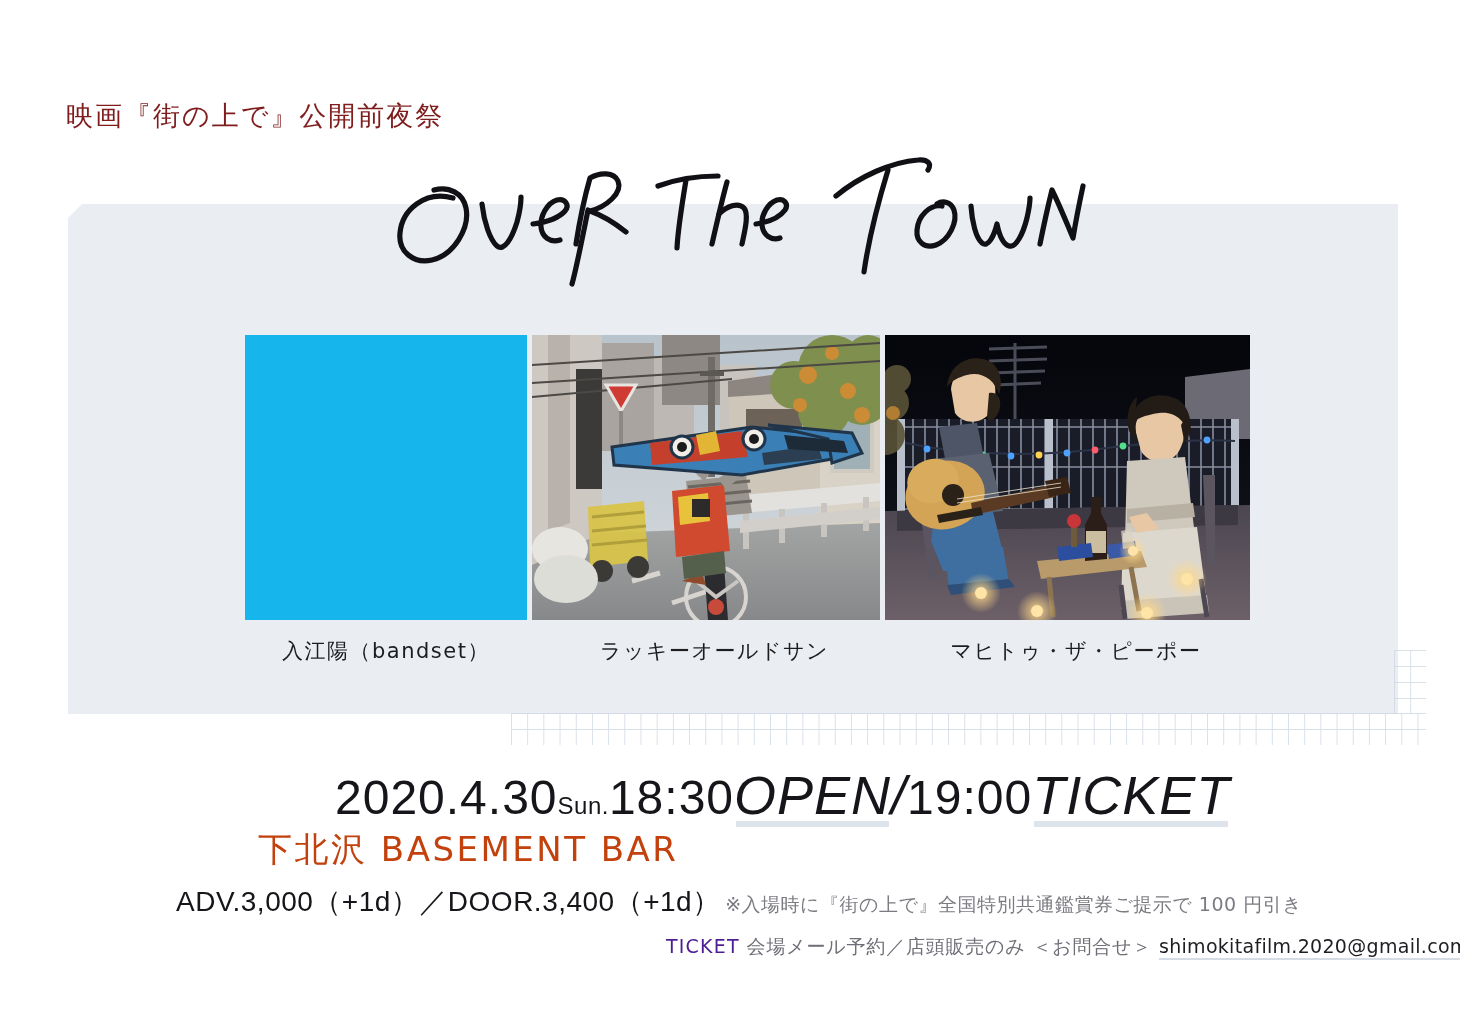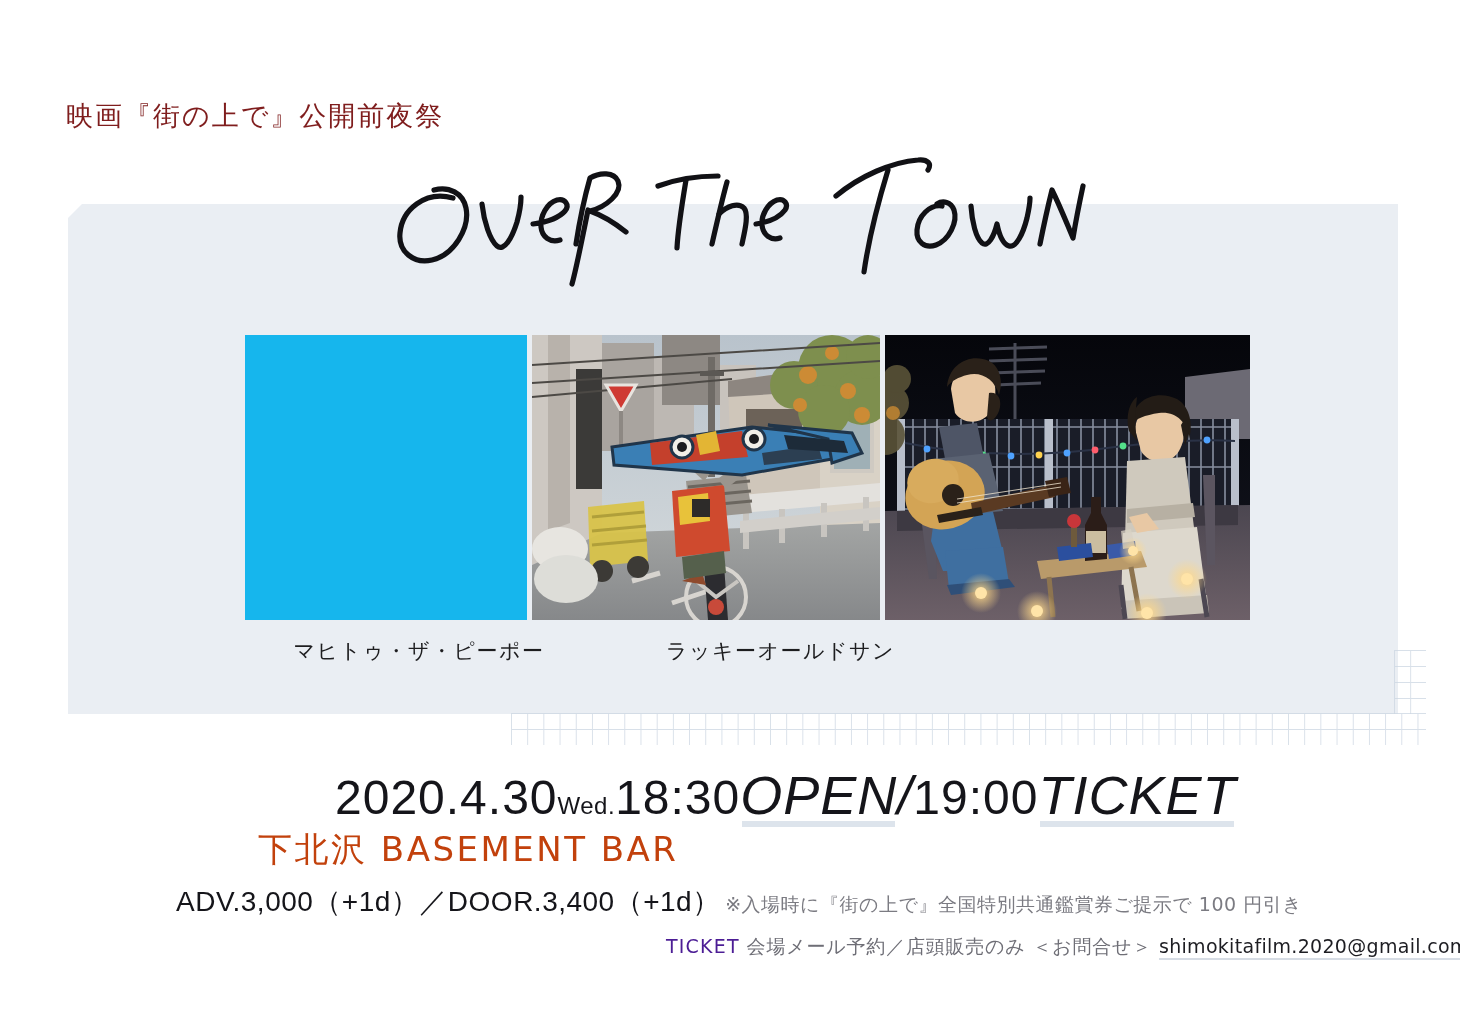--- a/index.html
+++ b/index.html
@@ -521,28 +521,29 @@
         <circle cx="302" cy="244" r="20" fill="url(#glow3)"></circle>
         <circle cx="302" cy="244" r="6" fill="#ffe4a8"></circle>
         <circle cx="248" cy="216" r="14" fill="url(#glow3)"></circle>
         <circle cx="248" cy="216" r="5" fill="#ffe4a8"></circle>
       </g>
     </svg>
   </div>
 </div>
 
 <div id="captions">
+  <div class="caption" id="caption-1">入江陽（bandset）</div>
+  <div class="caption" id="caption-3">ラッキーオールドサン</div>
   <div class="caption" id="caption-2">マヒトゥ・ザ・ピーポー</div>
-  <div class="caption" id="caption-3">ラッキーオールドサン</div>
 </div>
 
 <div id="info">
 
   <div class="line-date">
-    <span class="d-big">2020.4.30</span><span class="d-sm">Wed.</span><span class="d-big">18:30</span><span class="d-ital hl">OPEN</span><span class="d-ital">/</span><span class="d-big">19:00</span><span class="d-ital hl">TICKET</span>
+    <span class="d-big">2020.4.30</span><span class="d-sm">Sun.</span><span class="d-big">18:30</span><span class="d-ital hl">OPEN</span><span class="d-ital">/</span><span class="d-big">19:00</span><span class="d-ital hl">TICKET</span>
   </div>
 
   <div class="line-venue">下北沢 BASEMENT BAR</div>
 
   <div class="line-price">
     <span class="p-big">ADV.3,000（+1d）／DOOR.3,400（+1d）</span>
     <span class="p-note">※入場時に『街の上で』全国特別共通鑑賞券ご提示で 100 円引き</span>
   </div>
 
   <div class="line-ticket">

